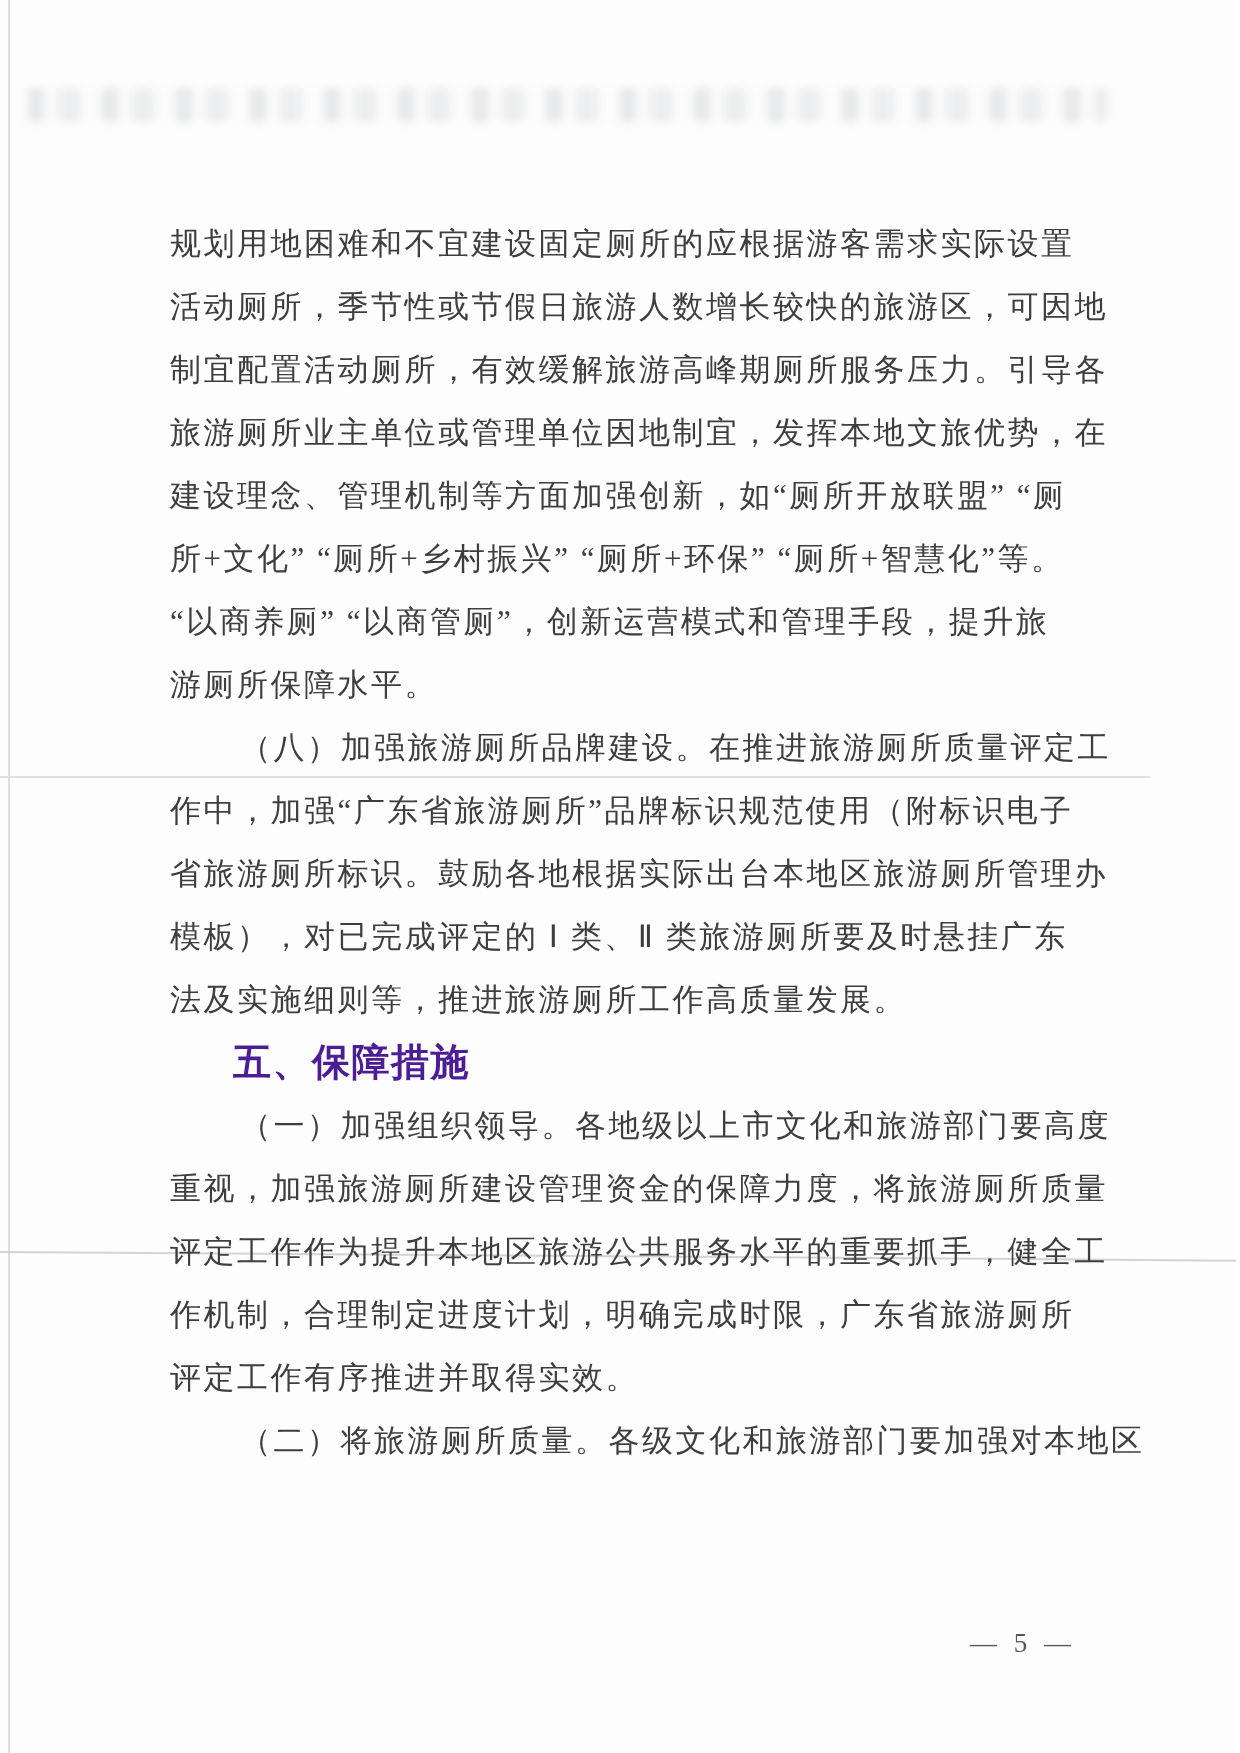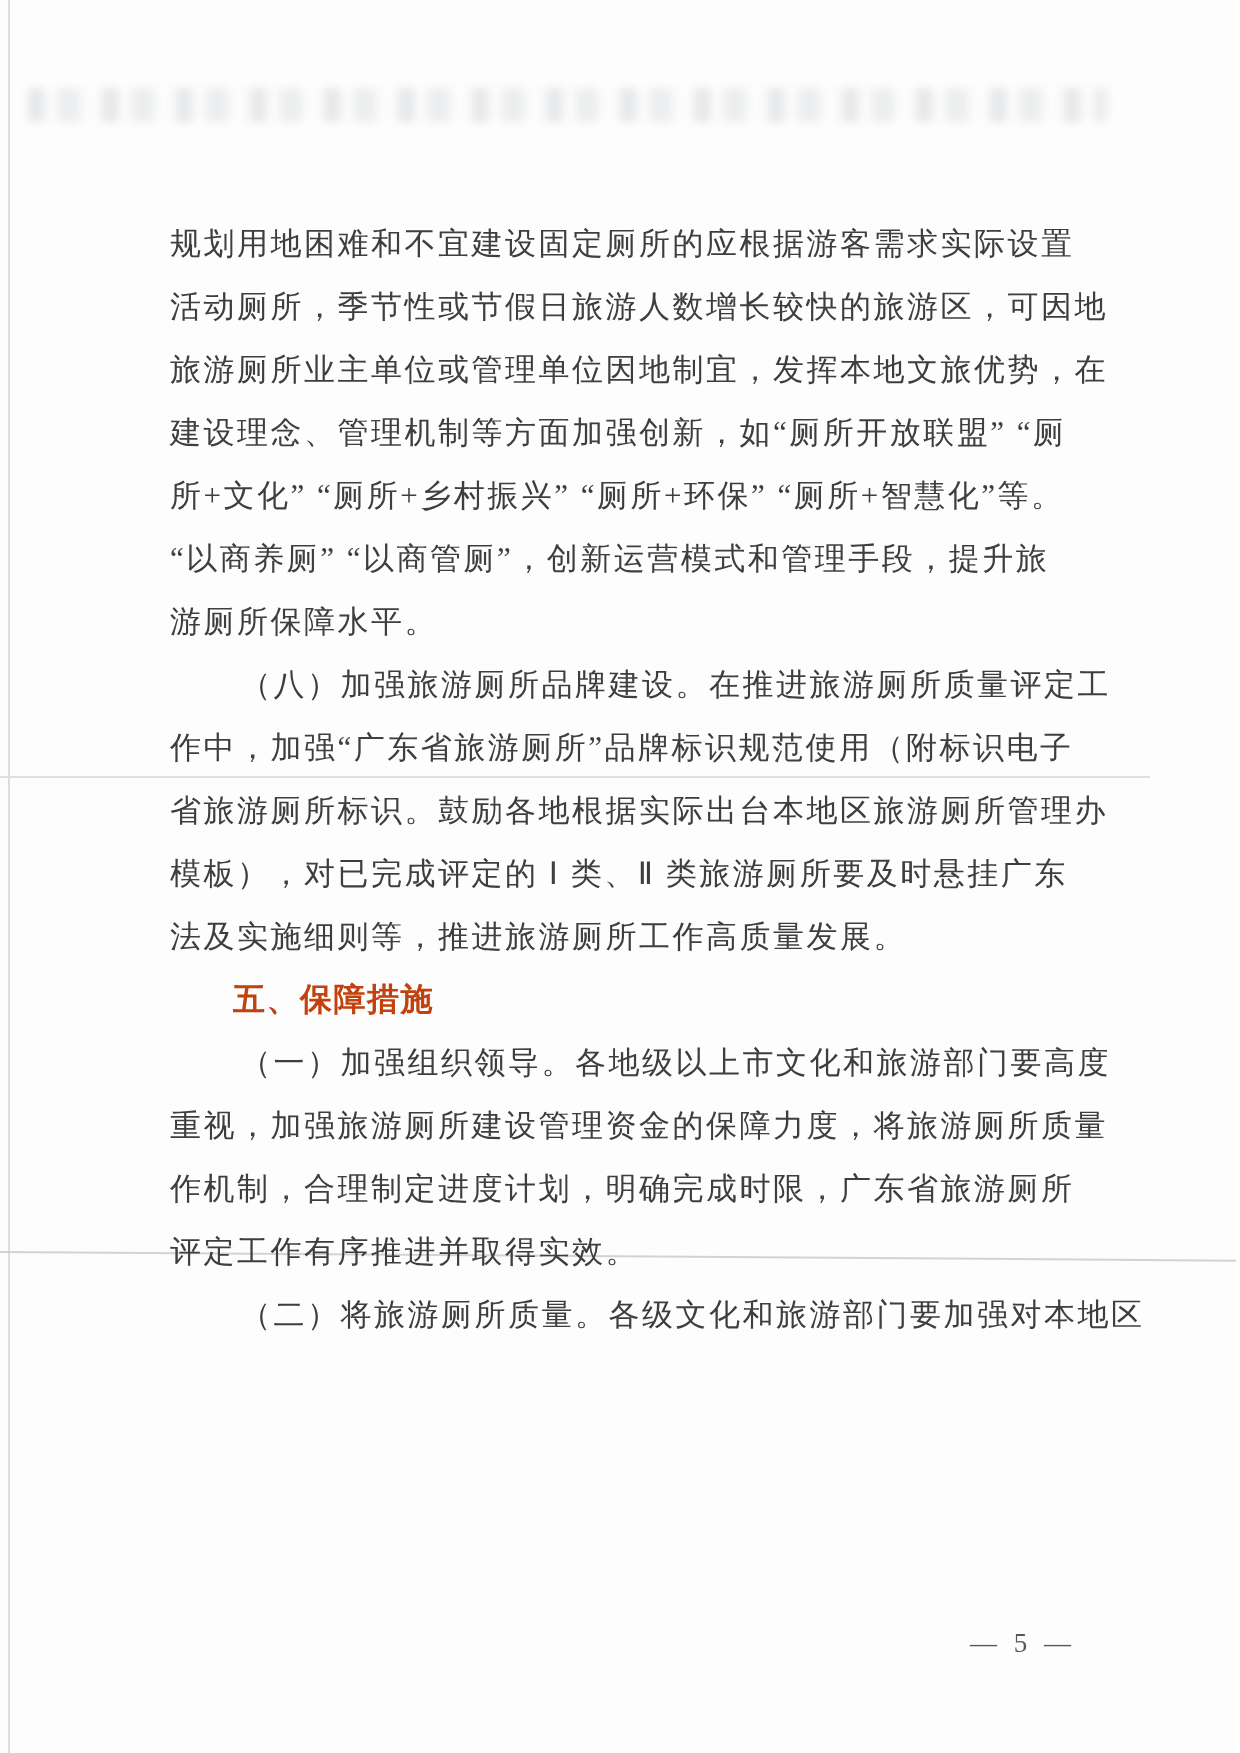--- a/index.html
+++ b/index.html
@@ -75,22 +75,22 @@
     display: flex;
     align-items: center;
     white-space: nowrap;
   }
   .indent {
     padding-left: 70px;
   }
   .heading {
     font-family: "Liberation Sans", sans-serif;
     font-weight: bold;
-    font-size: 32px;
-    color: #c2410c;
+    font-size: 38px;
+    color: #4c1d95;
     letter-spacing: 1.5px;
     padding-left: 63px;
   }
   .page-number {
     position: absolute;
     left: 970px;
     top: 1628px;
     font-size: 27px;
     color: #57585a;
     letter-spacing: 5px;
@@ -103,33 +103,35 @@
 <div class="page">
 
   <div class="scan-edge-line"></div>
   <div class="ghost-band"></div>
   <div class="crease-1"></div>
   <div class="crease-2"></div>
 
   <div class="text-block">
     <div class="line">规划用地困难和不宜建设固定厕所的应根据游客需求实际设置</div>
     <div class="line">活动厕所，季节性或节假日旅游人数增长较快的旅游区，可因地</div>
+    <div class="line">制宜配置活动厕所，有效缓解旅游高峰期厕所服务压力。引导各</div>
     <div class="line">旅游厕所业主单位或管理单位因地制宜，发挥本地文旅优势，在</div>
     <div class="line">建设理念、管理机制等方面加强创新，如“厕所开放联盟” “厕</div>
     <div class="line">所+文化” “厕所+乡村振兴” “厕所+环保” “厕所+智慧化”等。</div>
     <div class="line">“以商养厕” “以商管厕”，创新运营模式和管理手段，提升旅</div>
     <div class="line">游厕所保障水平。</div>
     <div class="line indent">（八）加强旅游厕所品牌建设。在推进旅游厕所质量评定工</div>
     <div class="line">作中，加强“广东省旅游厕所”品牌标识规范使用（附标识电子</div>
     <div class="line">省旅游厕所标识。鼓励各地根据实际出台本地区旅游厕所管理办</div>
     <div class="line">模板），对已完成评定的 Ⅰ 类、Ⅱ 类旅游厕所要及时悬挂广东</div>
     <div class="line">法及实施细则等，推进旅游厕所工作高质量发展。</div>
     <div class="line heading">五、保障措施</div>
     <div class="line indent">（一）加强组织领导。各地级以上市文化和旅游部门要高度</div>
     <div class="line">重视，加强旅游厕所建设管理资金的保障力度，将旅游厕所质量</div>
+    <div class="line">评定工作作为提升本地区旅游公共服务水平的重要抓手，健全工</div>
     <div class="line">作机制，合理制定进度计划，明确完成时限，广东省旅游厕所</div>
     <div class="line">评定工作有序推进并取得实效。</div>
     <div class="line indent">（二）将旅游厕所质量。各级文化和旅游部门要加强对本地区</div>
   </div>
 
   <div class="page-number">— 5 —</div>
 
 </div>
 
 </body></html>

